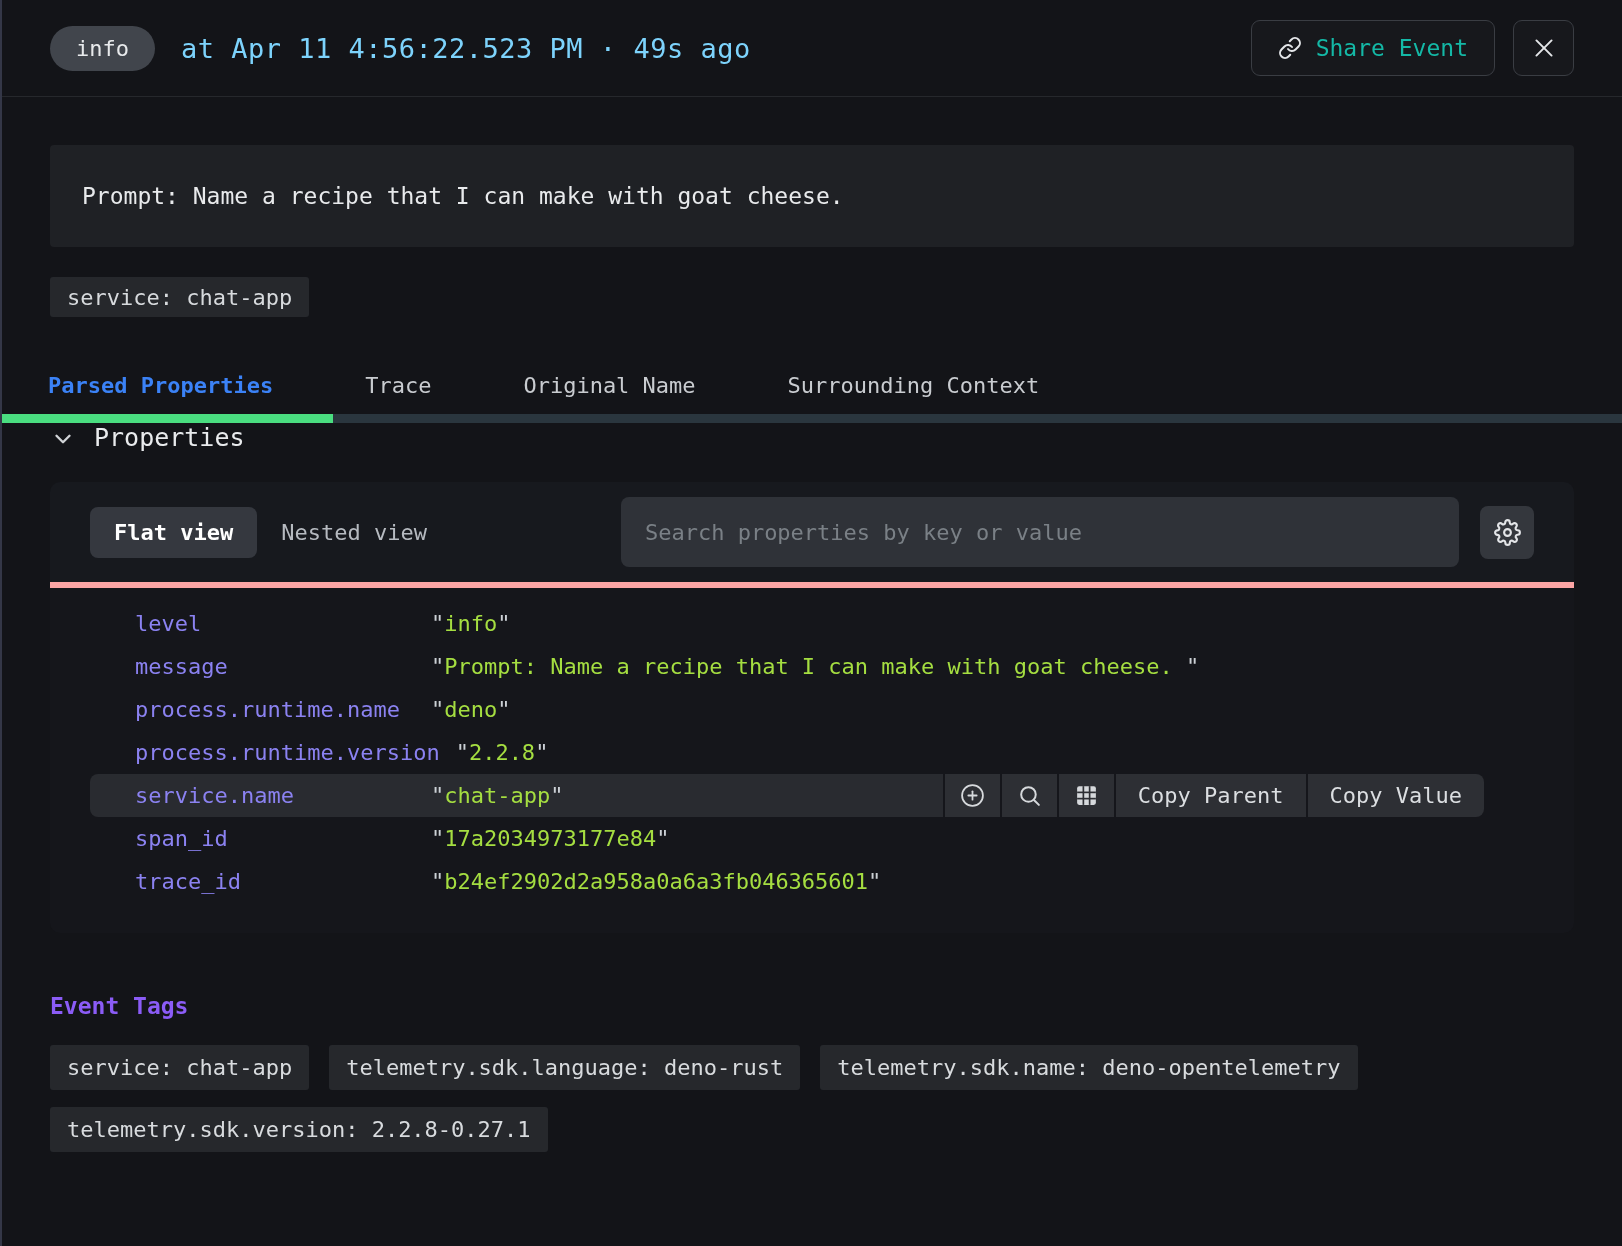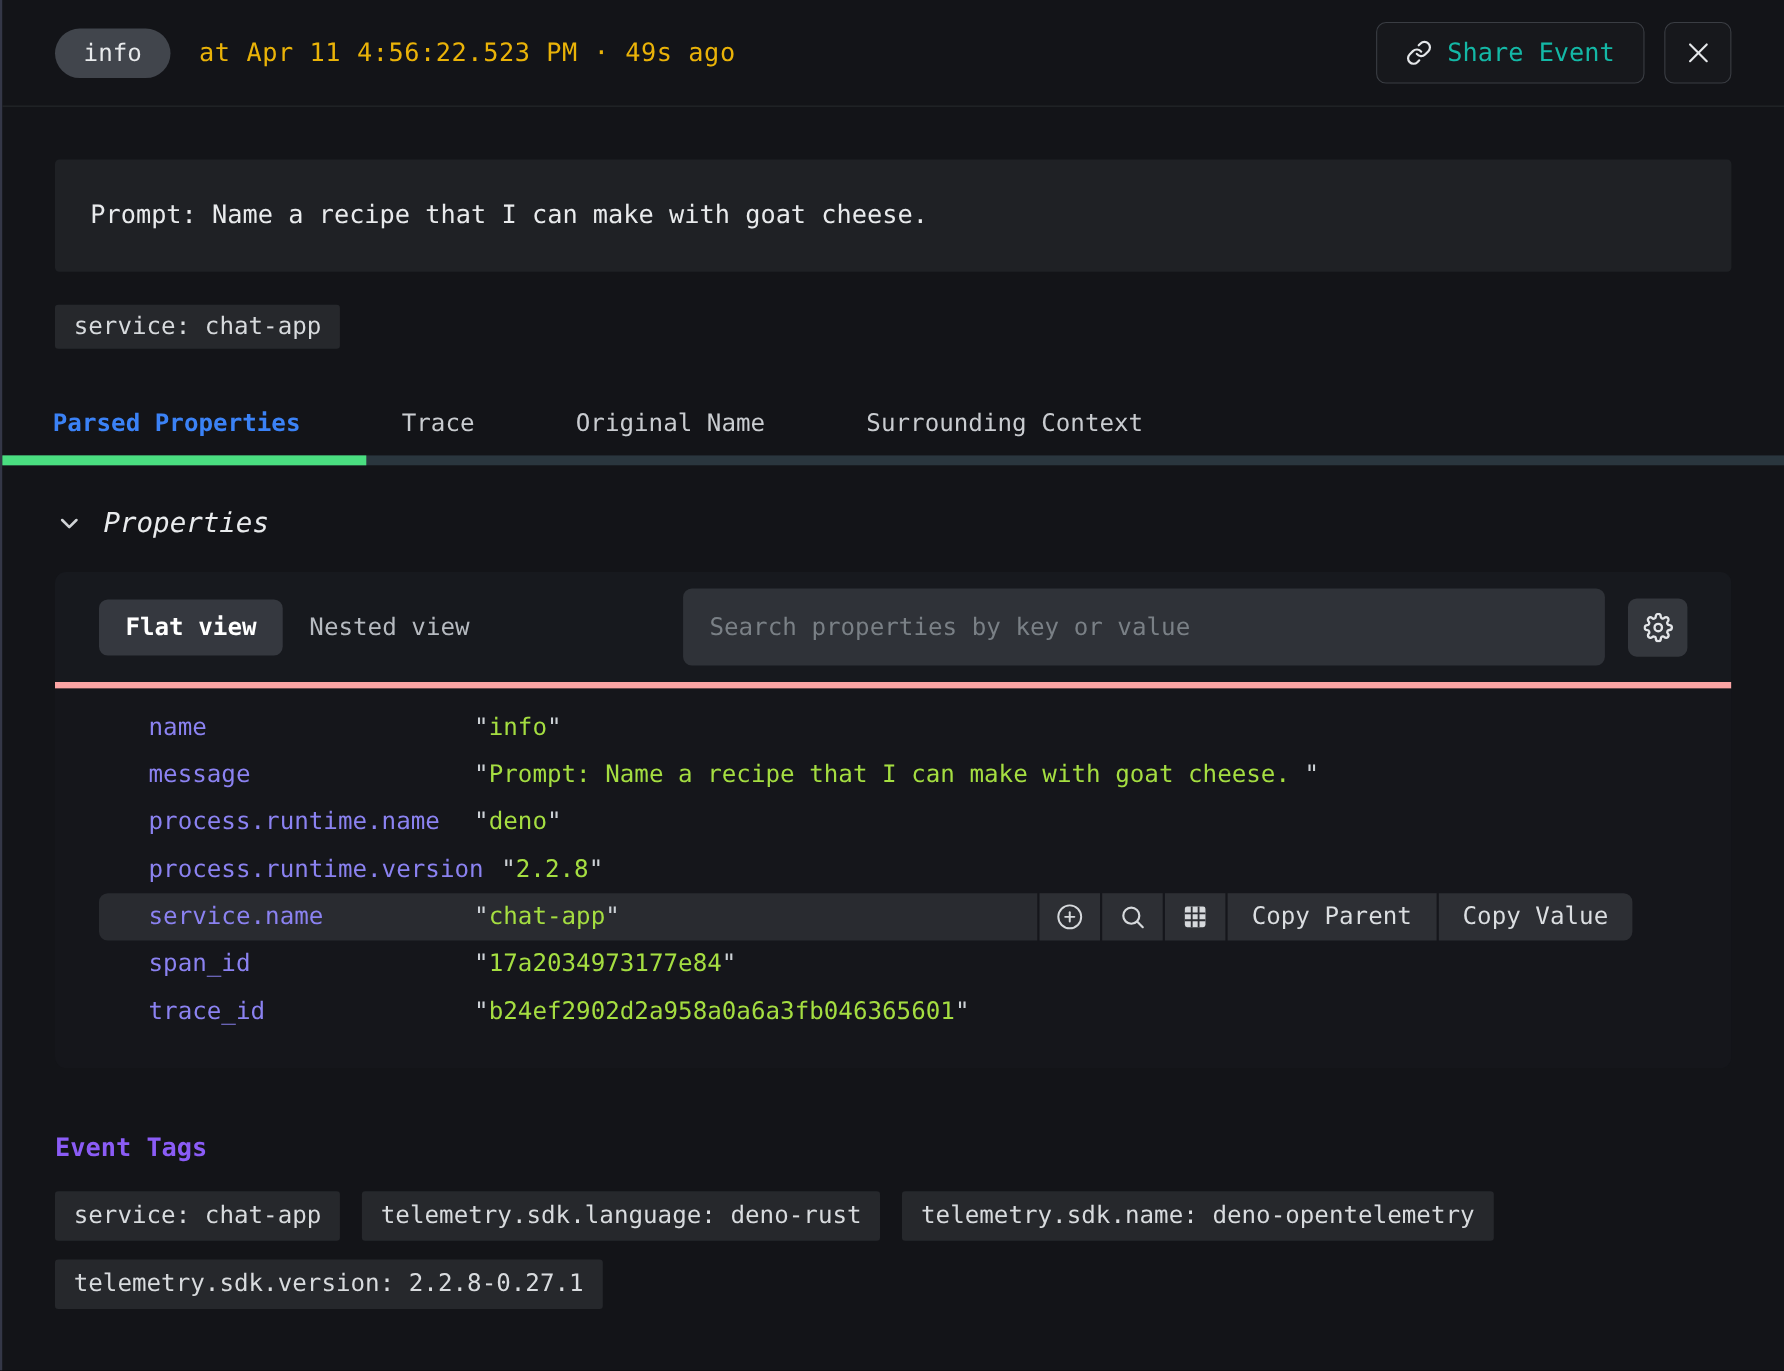--- a/index.html
+++ b/index.html
@@ -11,21 +11,21 @@
   }
   
   .topbar {
     height:97px; display:flex; align-items:center; padding:0 48px;
     border-bottom:1px solid #26282c;
   }
   .level-badge {
     background:#41454c; color:#e8eaec; font-size:22px;
     padding:10px 26px; border-radius:26px; margin-right:26px;
   }
-  .timestamp { color:#eab308; font-size:23px; letter-spacing:0.5px; }
+  .timestamp { color:#7dd3fc; font-size:27px; letter-spacing:0.5px; }
   .topbar-spacer { flex:1; }
   .btn-share {
     display:flex; align-items:center; gap:14px; height:56px; padding:0 26px;
     background:#17181c; border:1px solid #3a3d43; border-radius:9px;
     color:#14b8a6; font-size:23px; font-family:inherit; cursor:pointer;
   }
   .btn-close {
     width:61px; height:56px; margin-left:18px; display:flex; align-items:center; justify-content:center;
     background:#17181c; border:1px solid #3a3d43; border-radius:9px; cursor:pointer;
   }
@@ -45,21 +45,21 @@
   
   .tabs-wrap { margin:40px -48px 0 -48px; }
   .tabs { display:flex; }
   .tab {
     padding:16px 46px; font-size:22px; color:#c9ccd0; cursor:pointer; white-space:nowrap;
   }
   .tab.active { color:#3b82f6; font-weight:bold; }
   .tab-track { height:9px; background:#2a363e; position:relative; }
   .tab-indicator { position:absolute; left:0; top:0; height:9px; width:331px; background:#4ade80; }
   
-  .section-head { margin-top:38px; display:flex; align-items:center; gap:18px;font-style:italic; }
+  .section-head { display:flex; align-items:flex-end; gap:18px; }
   .section-title { color:#e9ebed; font-size:25px; }
   .props-card { margin-top:30px; border-radius:10px; overflow:hidden; }
   .card-toolbar {
     background:#17191e; border-bottom:6px solid #fca5a5;
     padding:15px 40px; display:flex; align-items:center;
   }
   .seg-control { display:flex; align-items:center; }
   .seg {
     font-size:22px; padding:13px 24px; border:none; background:transparent;
     font-family:inherit; color:#b6bac0; cursor:pointer; border-radius:8px;
@@ -177,21 +177,21 @@
               <circle cx="12" cy="12" r="3"></circle>
               <path d="M19.4 15a1.65 1.65 0 0 0 .33 1.82l.06.06a2 2 0 0 1 0 2.83 2 2 0 0 1-2.83 0l-.06-.06a1.65 1.65 0 0 0-1.82-.33 1.65 1.65 0 0 0-1 1.51V21a2 2 0 0 1-2 2 2 2 0 0 1-2-2v-.09A1.65 1.65 0 0 0 9 19.4a1.65 1.65 0 0 0-1.82.33l-.06.06a2 2 0 0 1-2.83 0 2 2 0 0 1 0-2.83l.06-.06a1.65 1.65 0 0 0 .33-1.82 1.65 1.65 0 0 0-1.51-1H3a2 2 0 0 1-2-2 2 2 0 0 1 2-2h.09A1.65 1.65 0 0 0 4.6 9a1.65 1.65 0 0 0-.33-1.82l-.06-.06a2 2 0 0 1 0-2.83 2 2 0 0 1 2.83 0l.06.06a1.65 1.65 0 0 0 1.82.33H9a1.65 1.65 0 0 0 1-1.51V3a2 2 0 0 1 2-2 2 2 0 0 1 2 2v.09a1.65 1.65 0 0 0 1 1.51 1.65 1.65 0 0 0 1.82-.33l.06-.06a2 2 0 0 1 2.83 0 2 2 0 0 1 0 2.83l-.06.06a1.65 1.65 0 0 0-.33 1.82V9a1.65 1.65 0 0 0 1.51 1H21a2 2 0 0 1 2 2 2 2 0 0 1-2 2h-.09a1.65 1.65 0 0 0-1.51 1z"></path>
             </svg>
           </span>
         </button>
       </div>
 
       <div class="card-rows">
 
         <div class="prow">
-          <span class="pkey">name</span>
+          <span class="pkey">level</span>
           <span class="pval">info</span>
         </div>
         <div class="prow">
           <span class="pkey">message</span>
           <span class="pval">Prompt: Name a recipe that I can make with goat cheese. </span>
         </div>
         <div class="prow">
           <span class="pkey">process.runtime.name</span>
           <span class="pval">deno</span>
         </div>

